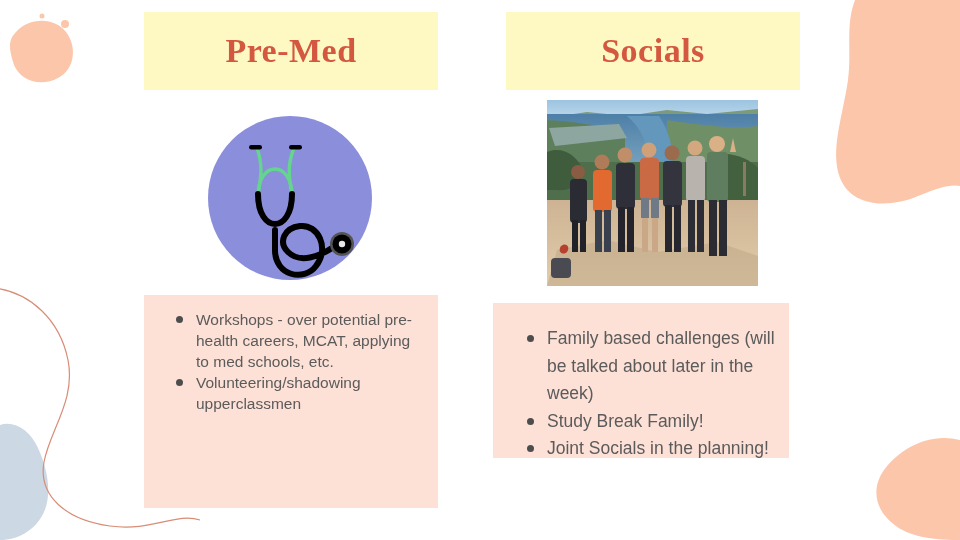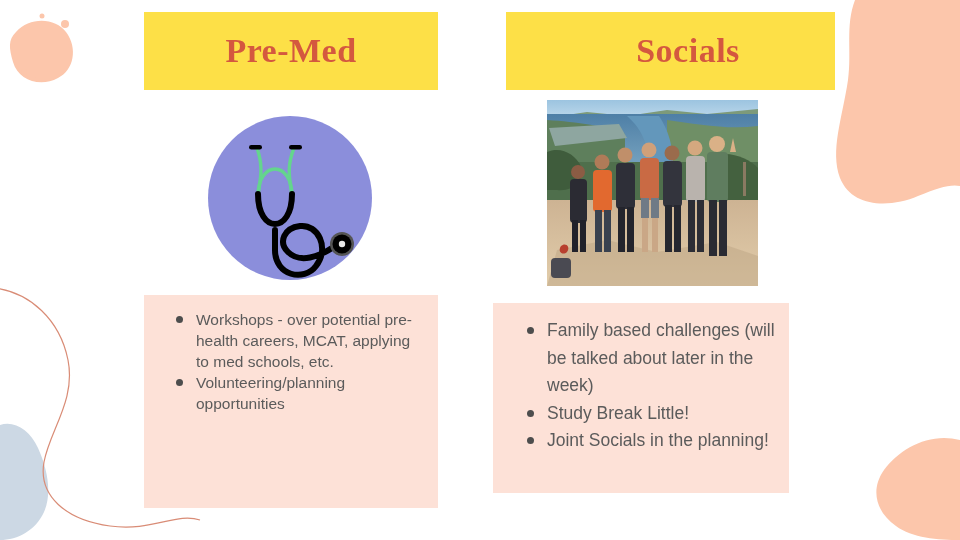--- a/index.html
+++ b/index.html
@@ -24,27 +24,27 @@
     position: absolute;
     left: 0; top: 0;
     width: 960px;
     height: 540px;
     pointer-events: none;
   }
 
   
   .title-box {
     position: absolute;
-    background: #fde047;
+    background: #fef9c3;
     display: flex;
     align-items: center;
     justify-content: center;
   }
   .title-box.left  { left: 144px; top: 12px; width: 294px; height: 78px; }
-  .title-box.right { left: 506px; top: 12px; width: 294px; height: 78px; padding-left: 35px; }
+  .title-box.right { left: 506px; top: 12px; width: 294px; height: 78px; }
   .title-text {
     font-family: "Liberation Serif", "DejaVu Serif", serif;
     font-weight: bold;
     font-size: 34px;
     letter-spacing: 0.5px;
     color: #d4583f;
     line-height: 1;
   }
 
   
@@ -64,21 +64,21 @@
   }
   .photo svg { display: block; }
 
   
   .content-box {
     position: absolute;
     background: #fde1d7;
     box-sizing: border-box;
   }
   .content-box.left  { left: 144px; top: 295px; width: 294px; height: 213px; padding: 14px 12px 20px 14px; }
-  .content-box.right { left: 493px; top: 303px; width: 296px; height: 190px; padding: 14px 10px 10px 16px; }
+  .content-box.right { left: 493px; top: 303px; width: 296px; height: 155px; padding: 22px 10px 10px 16px; }
 
   ul.bullets {
     list-style: none;
     margin: 0;
     padding: 0;
     color: #5b5b5b;
   }
   ul.bullets li {
     position: relative;
     padding-left: 38px;
@@ -150,21 +150,21 @@
   </div>
 
   <div class="content-box left">
     <ul class="bullets">
       <li>
         <span class="dot"></span>
         <span>Workshops - over potential pre-health careers, MCAT, applying to med schools, etc.</span>
       </li>
       <li>
         <span class="dot"></span>
-        <span>Volunteering/planning opportunities</span>
+        <span>Volunteering/shadowing upperclassmen</span>
       </li>
     </ul>
   </div>
 
   <div class="title-box right">
     <div class="title-text">Socials</div>
   </div>
 
   <div class="photo">
     <svg viewBox="0 0 211 186" width="211" height="186" xmlns="http://www.w3.org/2000/svg">
@@ -247,21 +247,21 @@
   </div>
 
   <div class="content-box right">
     <ul class="bullets">
       <li>
         <span class="dot"></span>
         <span>Family based challenges (will be talked about later in the week)</span>
       </li>
       <li>
         <span class="dot"></span>
-        <span>Study Break Little!</span>
+        <span>Study Break Family!</span>
       </li>
       <li>
         <span class="dot"></span>
         <span>Joint Socials in the planning!</span>
       </li>
     </ul>
   </div>
 
 </div>
 

